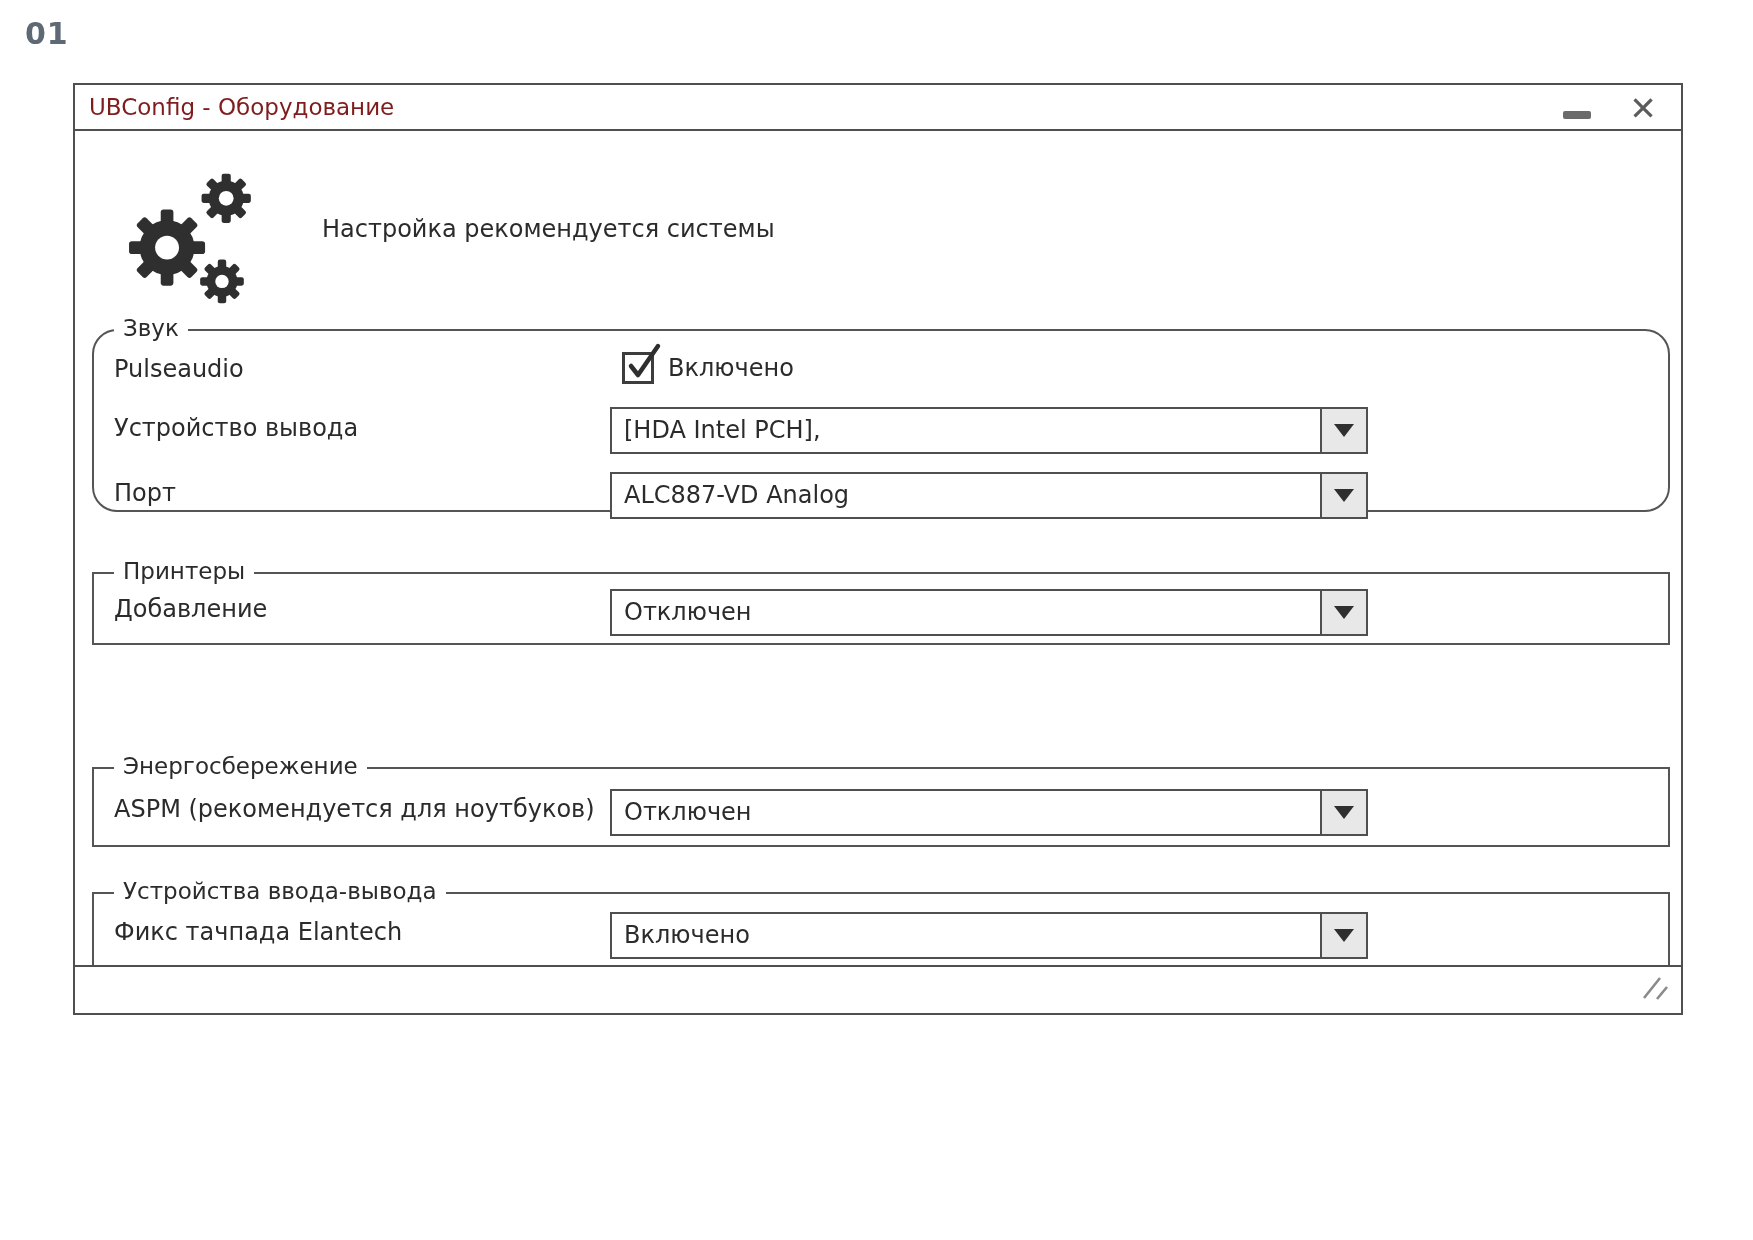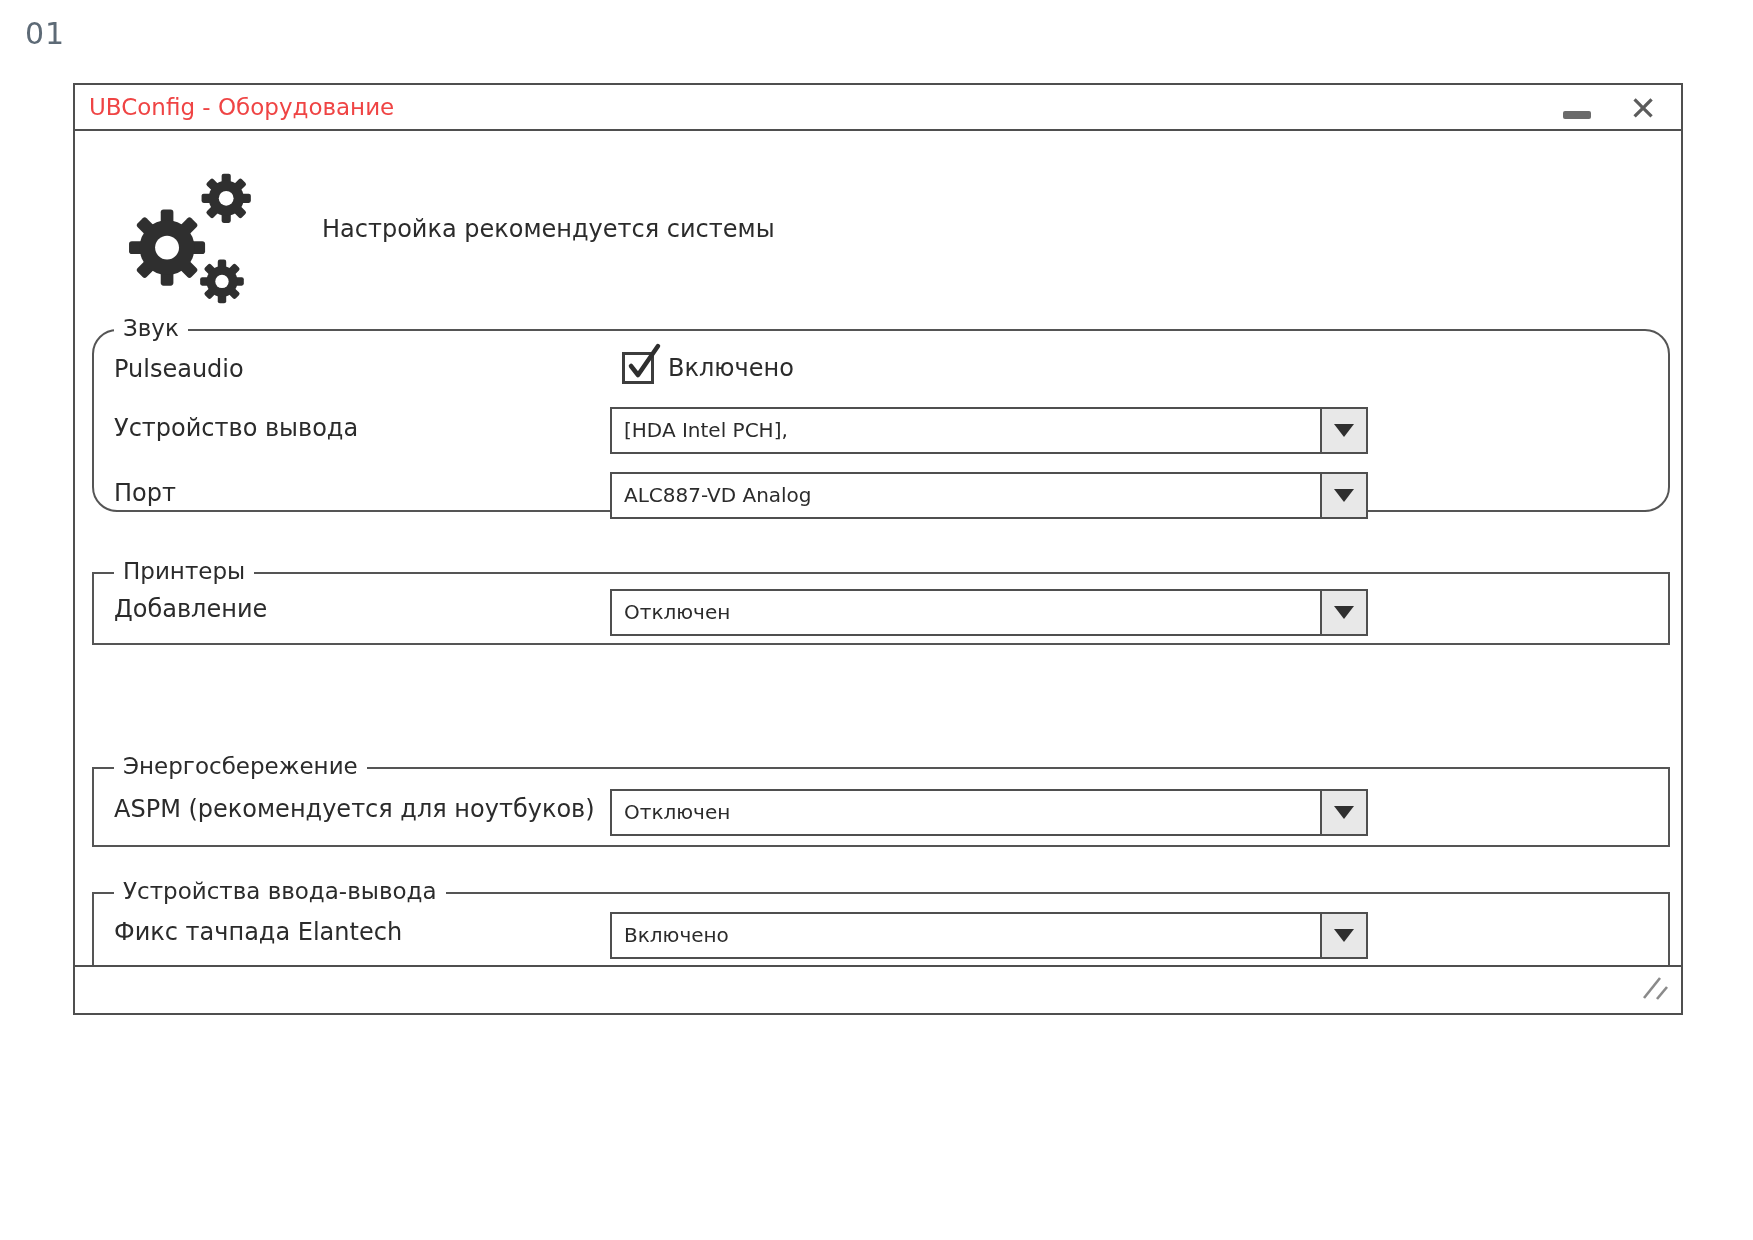--- a/index.html
+++ b/index.html
@@ -6,36 +6,36 @@
   html, body {
     width: 1753px; height: 1240px;
     background: #ffffff;
     font-family: "DejaVu Sans", sans-serif;
     color: #2b2b2b;
     overflow: hidden;
     position: relative;
   }
   .index-label {
     position: absolute; left: 25px; top: 16px;
-    font-size: 30px; font-weight: normal; color: #5d6a76;
+    font-size: 30px; font-weight: bold; color: #5d6a76;
     letter-spacing: 1px;
   }
   .window {
     position: absolute; left: 73px; top: 83px;
     width: 1610px; height: 932px;
     border: 2px solid #4f4f4f;
     background: #ffffff;
   }
   .titlebar {
     position: absolute; left: 0; top: 0; right: 0; height: 46px;
     border-bottom: 2px solid #4f4f4f;
     display: flex; align-items: center;
   }
   .titlebar-title {
-    font-size: 23px; padding-left: 14px; color: #ef4444;
+    font-size: 23px; padding-left: 14px; color: #7f1d1d;
   }
   .btn-minimize {
     position: absolute; right: 90px; top: 26px;
     width: 28px; height: 8px; background: #6b6b6b; border-radius: 2px;
     cursor: default;
   }
   .btn-close {
     position: absolute; right: 18px; top: 2px;
     width: 40px; height: 42px;
     font-size: 33px; font-weight: bold; color: #5c5c5c;
@@ -60,22 +60,22 @@
     position: absolute; left: 20px;
     font-size: 24px; line-height: 32px; white-space: nowrap;
   }
   .dropdown {
     position: absolute; left: 516px; width: 758px; height: 47px;
     border: 2px solid #4f4f4f; background: #ffffff;
     display: flex; align-items: stretch;
     cursor: default;
   }
   .dropdown-value {
-    flex: 1; font-size: 20px; line-height: 43px;
-    padding-left: 4px; white-space: nowrap; overflow: hidden; margin-left: 8px;
+    flex: 1; font-size: 24px; line-height: 43px;
+    padding-left: 12px; white-space: nowrap; overflow: hidden;
   }
   .dropdown-button {
     width: 46px; background: #e8e8e8;
     border-left: 2px solid #4f4f4f;
     display: flex; align-items: center; justify-content: center;
   }
   .dropdown-arrow {
     width: 0; height: 0;
     border-left: 10px solid transparent;
     border-right: 10px solid transparent;

